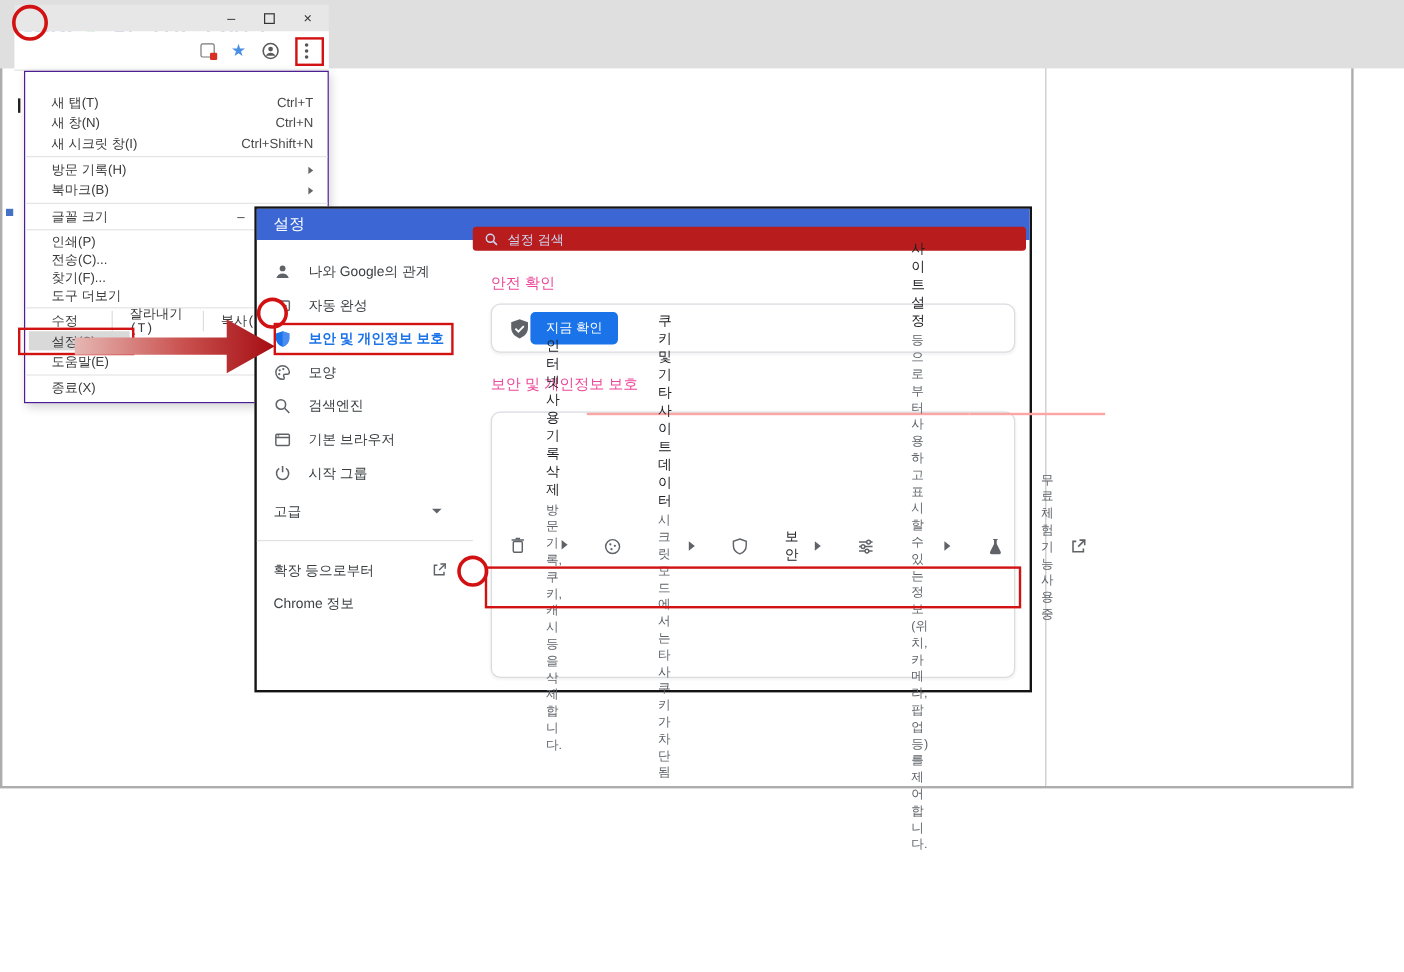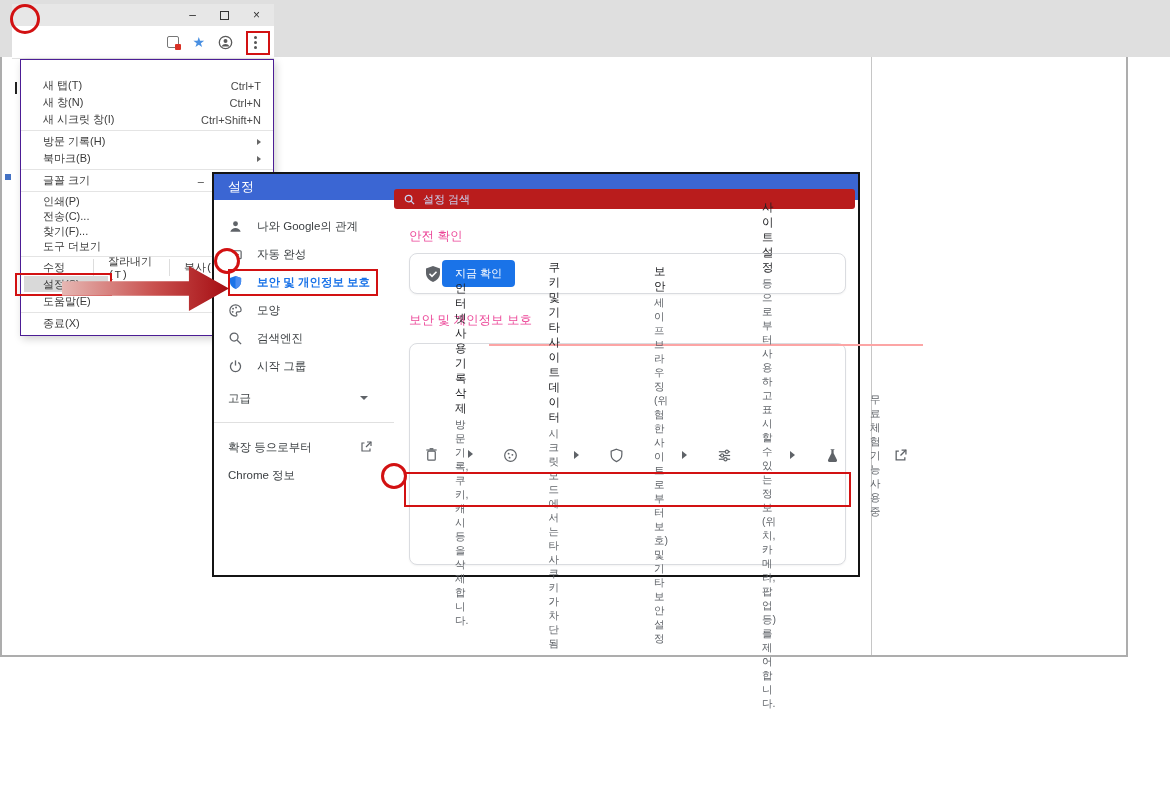--- a/index.html
+++ b/index.html
@@ -233,20 +233,28 @@
       </div>
       <div class="sb-row">
         <svg class="ic" width="15" height="15" viewBox="0 0 16 16">
           <circle cx="6.5" cy="6.5" r="4.2" fill="none" stroke="#5f6368" stroke-width="1.4"></circle>
             <line x1="9.8" y1="9.8" x2="14" y2="14" stroke="#5f6368" stroke-width="1.4"></line>
         </svg>
         <span>검색엔진</span>
       </div>
       <div class="sb-row">
         <svg class="ic" width="15" height="15" viewBox="0 0 16 16">
+          <rect x="2" y="3" width="12" height="10" rx="1" fill="none" stroke="#5f6368" stroke-width="1.3"></rect>
+            <line x1="2" y1="6" x2="14" y2="6" stroke="#5f6368" stroke-width="1.3"></line>
+            <rect x="3.5" y="4" w="1.5" width="1.5" height="1" fill="#5f6368"></rect>
+        </svg>
+        <span>기본 브라우저</span>
+      </div>
+      <div class="sb-row">
+        <svg class="ic" width="15" height="15" viewBox="0 0 16 16">
           <path d="M5 3.6a5.4 5.4 0 106 0" fill="none" stroke="#5f6368" stroke-width="1.4"></path>
             <line x1="8" y1="1.5" x2="8" y2="7" stroke="#5f6368" stroke-width="1.4"></line>
         </svg>
         <span>시작 그룹</span>
       </div>
       <div class="sb-row" style="margin-top:4px;justify-content:space-between;">
         <span>고급</span>
           <span class="grow"></span>
         <span class="tri-d" style="margin-right:12px;"></span>
       </div>
@@ -301,21 +309,20 @@
               <div class="t2">시크릿 모드에서는 타사 쿠키가 차단됨</div>
             </span>
           <span class="chev"></span>
         </div>
         <div class="p-row">
           <svg class="ic" width="15" height="15" viewBox="0 0 16 16">
             <path d="M8 1.3l5.7 2V7c0 3.7-2.3 6.2-5.7 7.5C4.6 13.2 2.3 10.7 2.3 7V3.3z" fill="none" stroke="#5f6368" stroke-width="1.3"></path>
           </svg>
           <span class="texts">
               <div class="t1">보안</div>
-              <div class="t2">세이프 브라우징(위험한 사이트로부터 보호) 및 기타 보안 설정</div>
             </span>
           <span class="chev"></span>
         </div>
         <div class="p-row">
           <svg class="ic" width="15" height="15" viewBox="0 0 16 16">
             <line x1="2" y1="4" x2="14" y2="4" stroke="#5f6368" stroke-width="1.3"></line>
               <circle cx="10.5" cy="4" r="1.7" fill="#fff" stroke="#5f6368" stroke-width="1.3"></circle>
             <line x1="2" y1="8" x2="14" y2="8" stroke="#5f6368" stroke-width="1.3"></line>
               <circle cx="5.5" cy="8" r="1.7" fill="#fff" stroke="#5f6368" stroke-width="1.3"></circle>
             <line x1="2" y1="12" x2="14" y2="12" stroke="#5f6368" stroke-width="1.3"></line>

